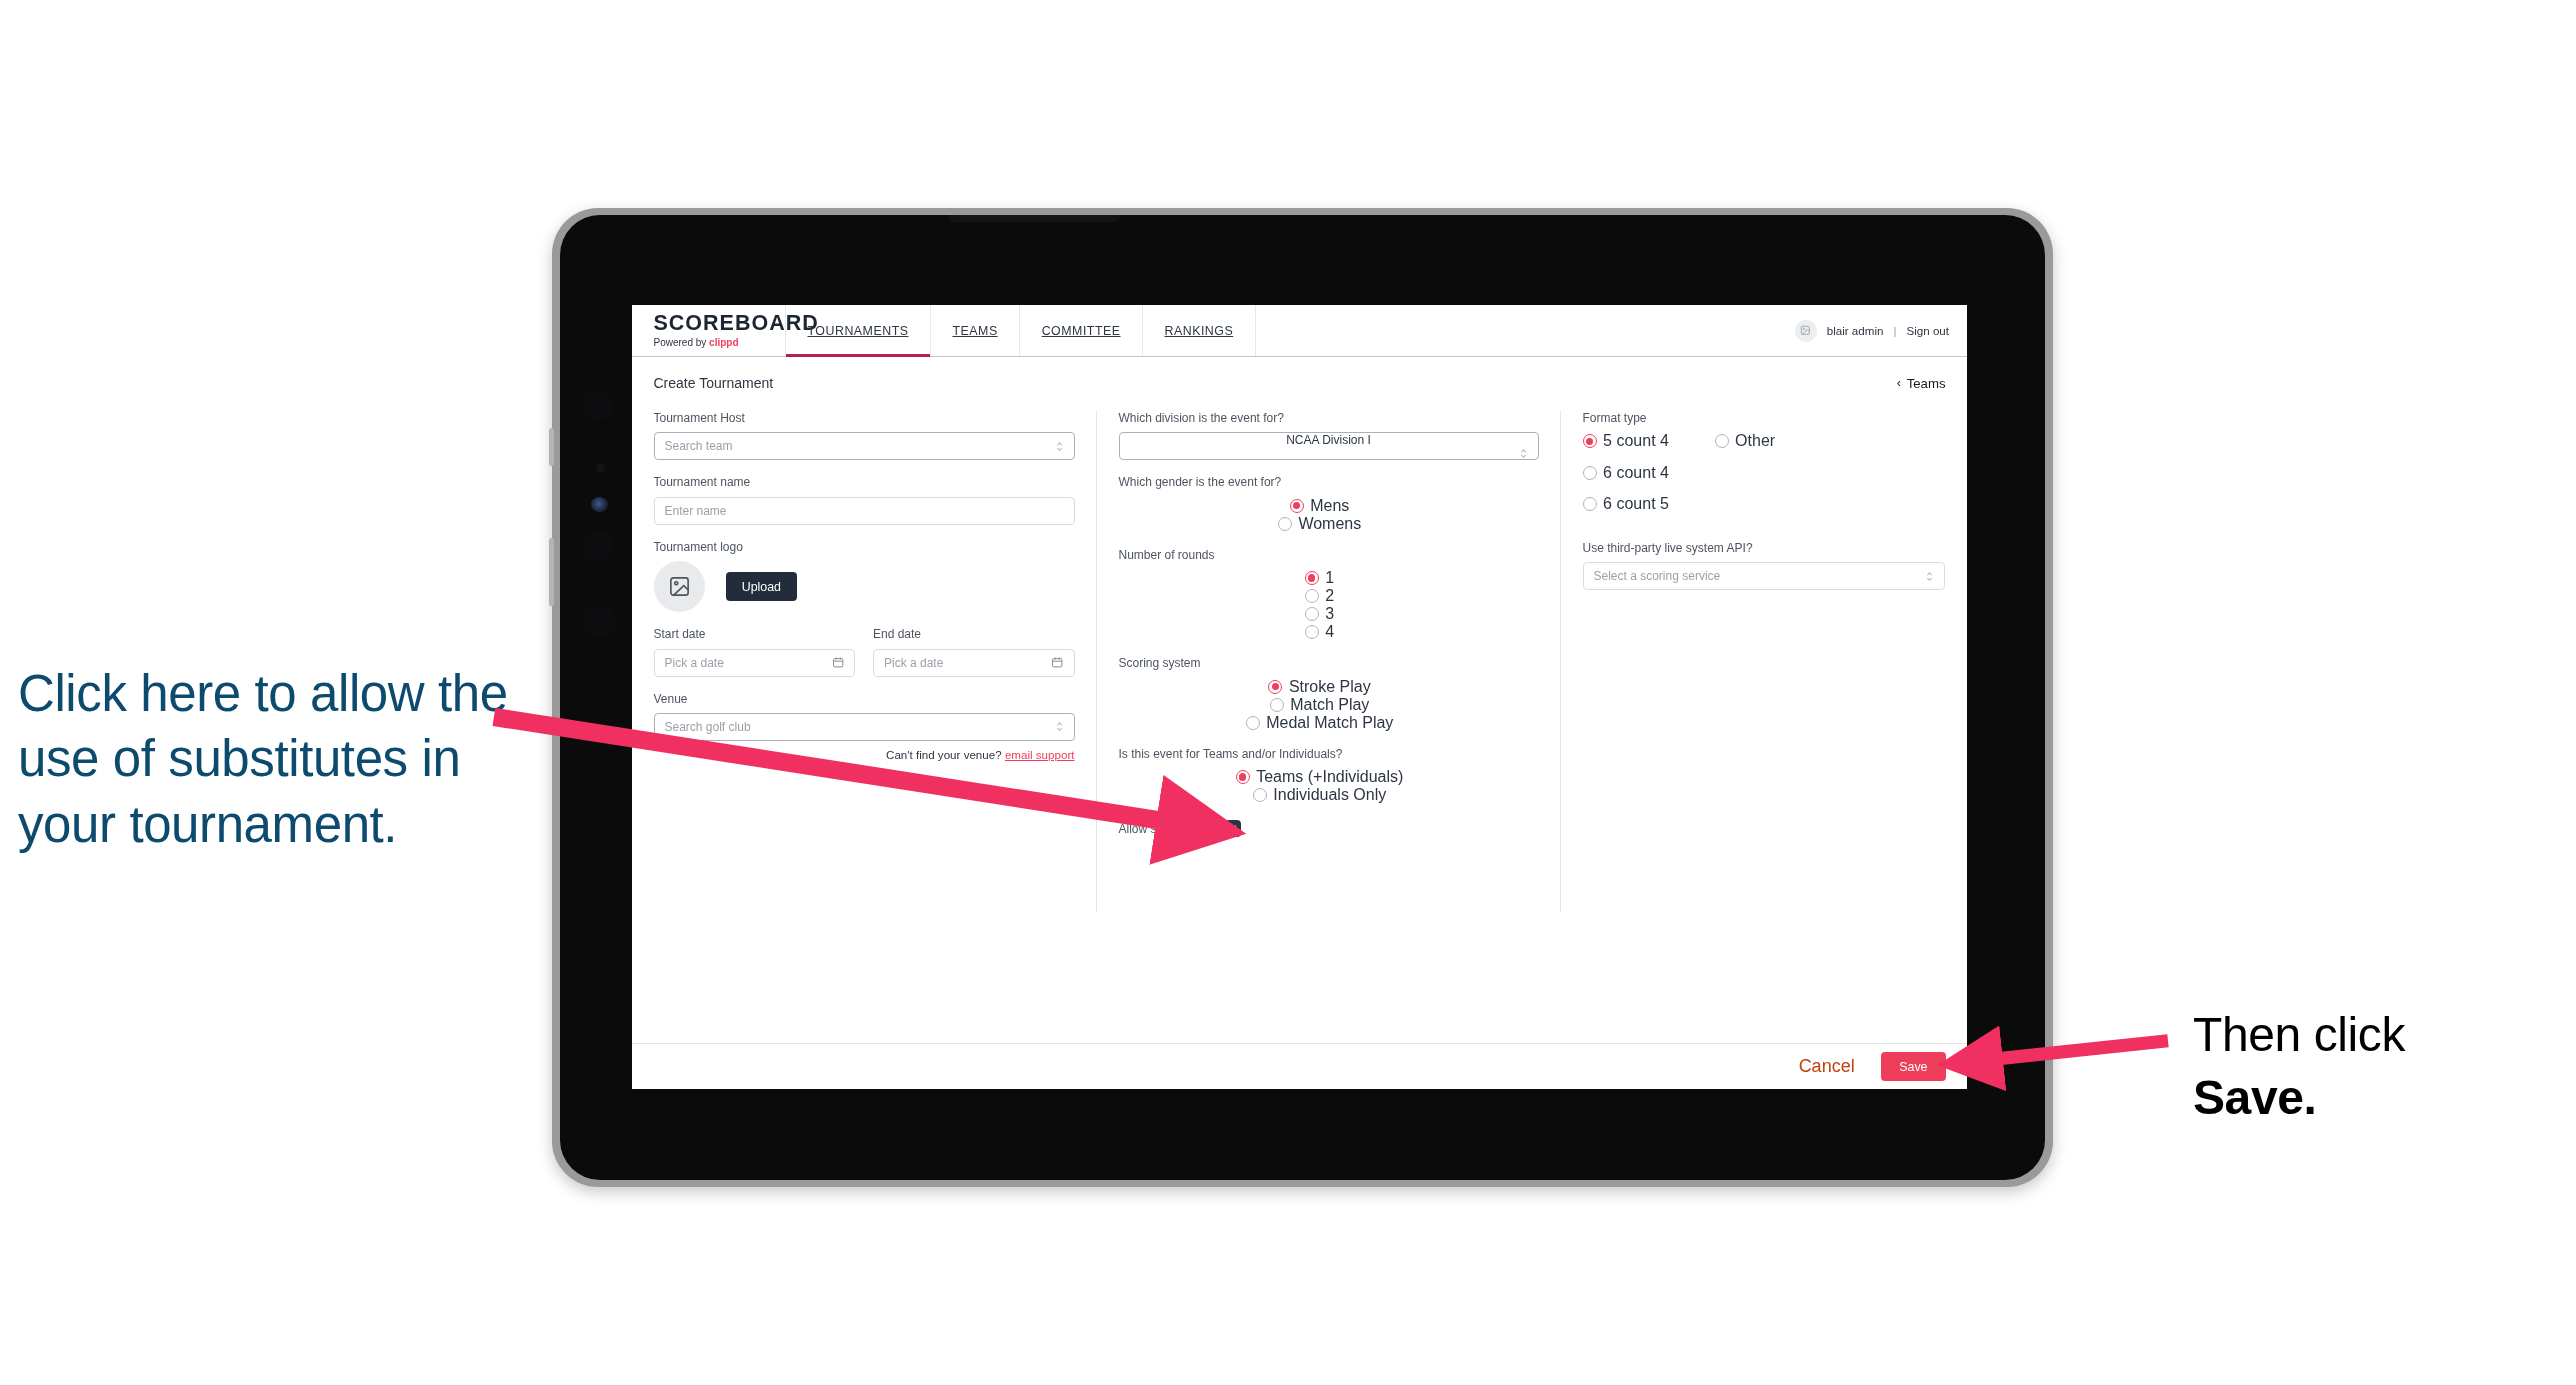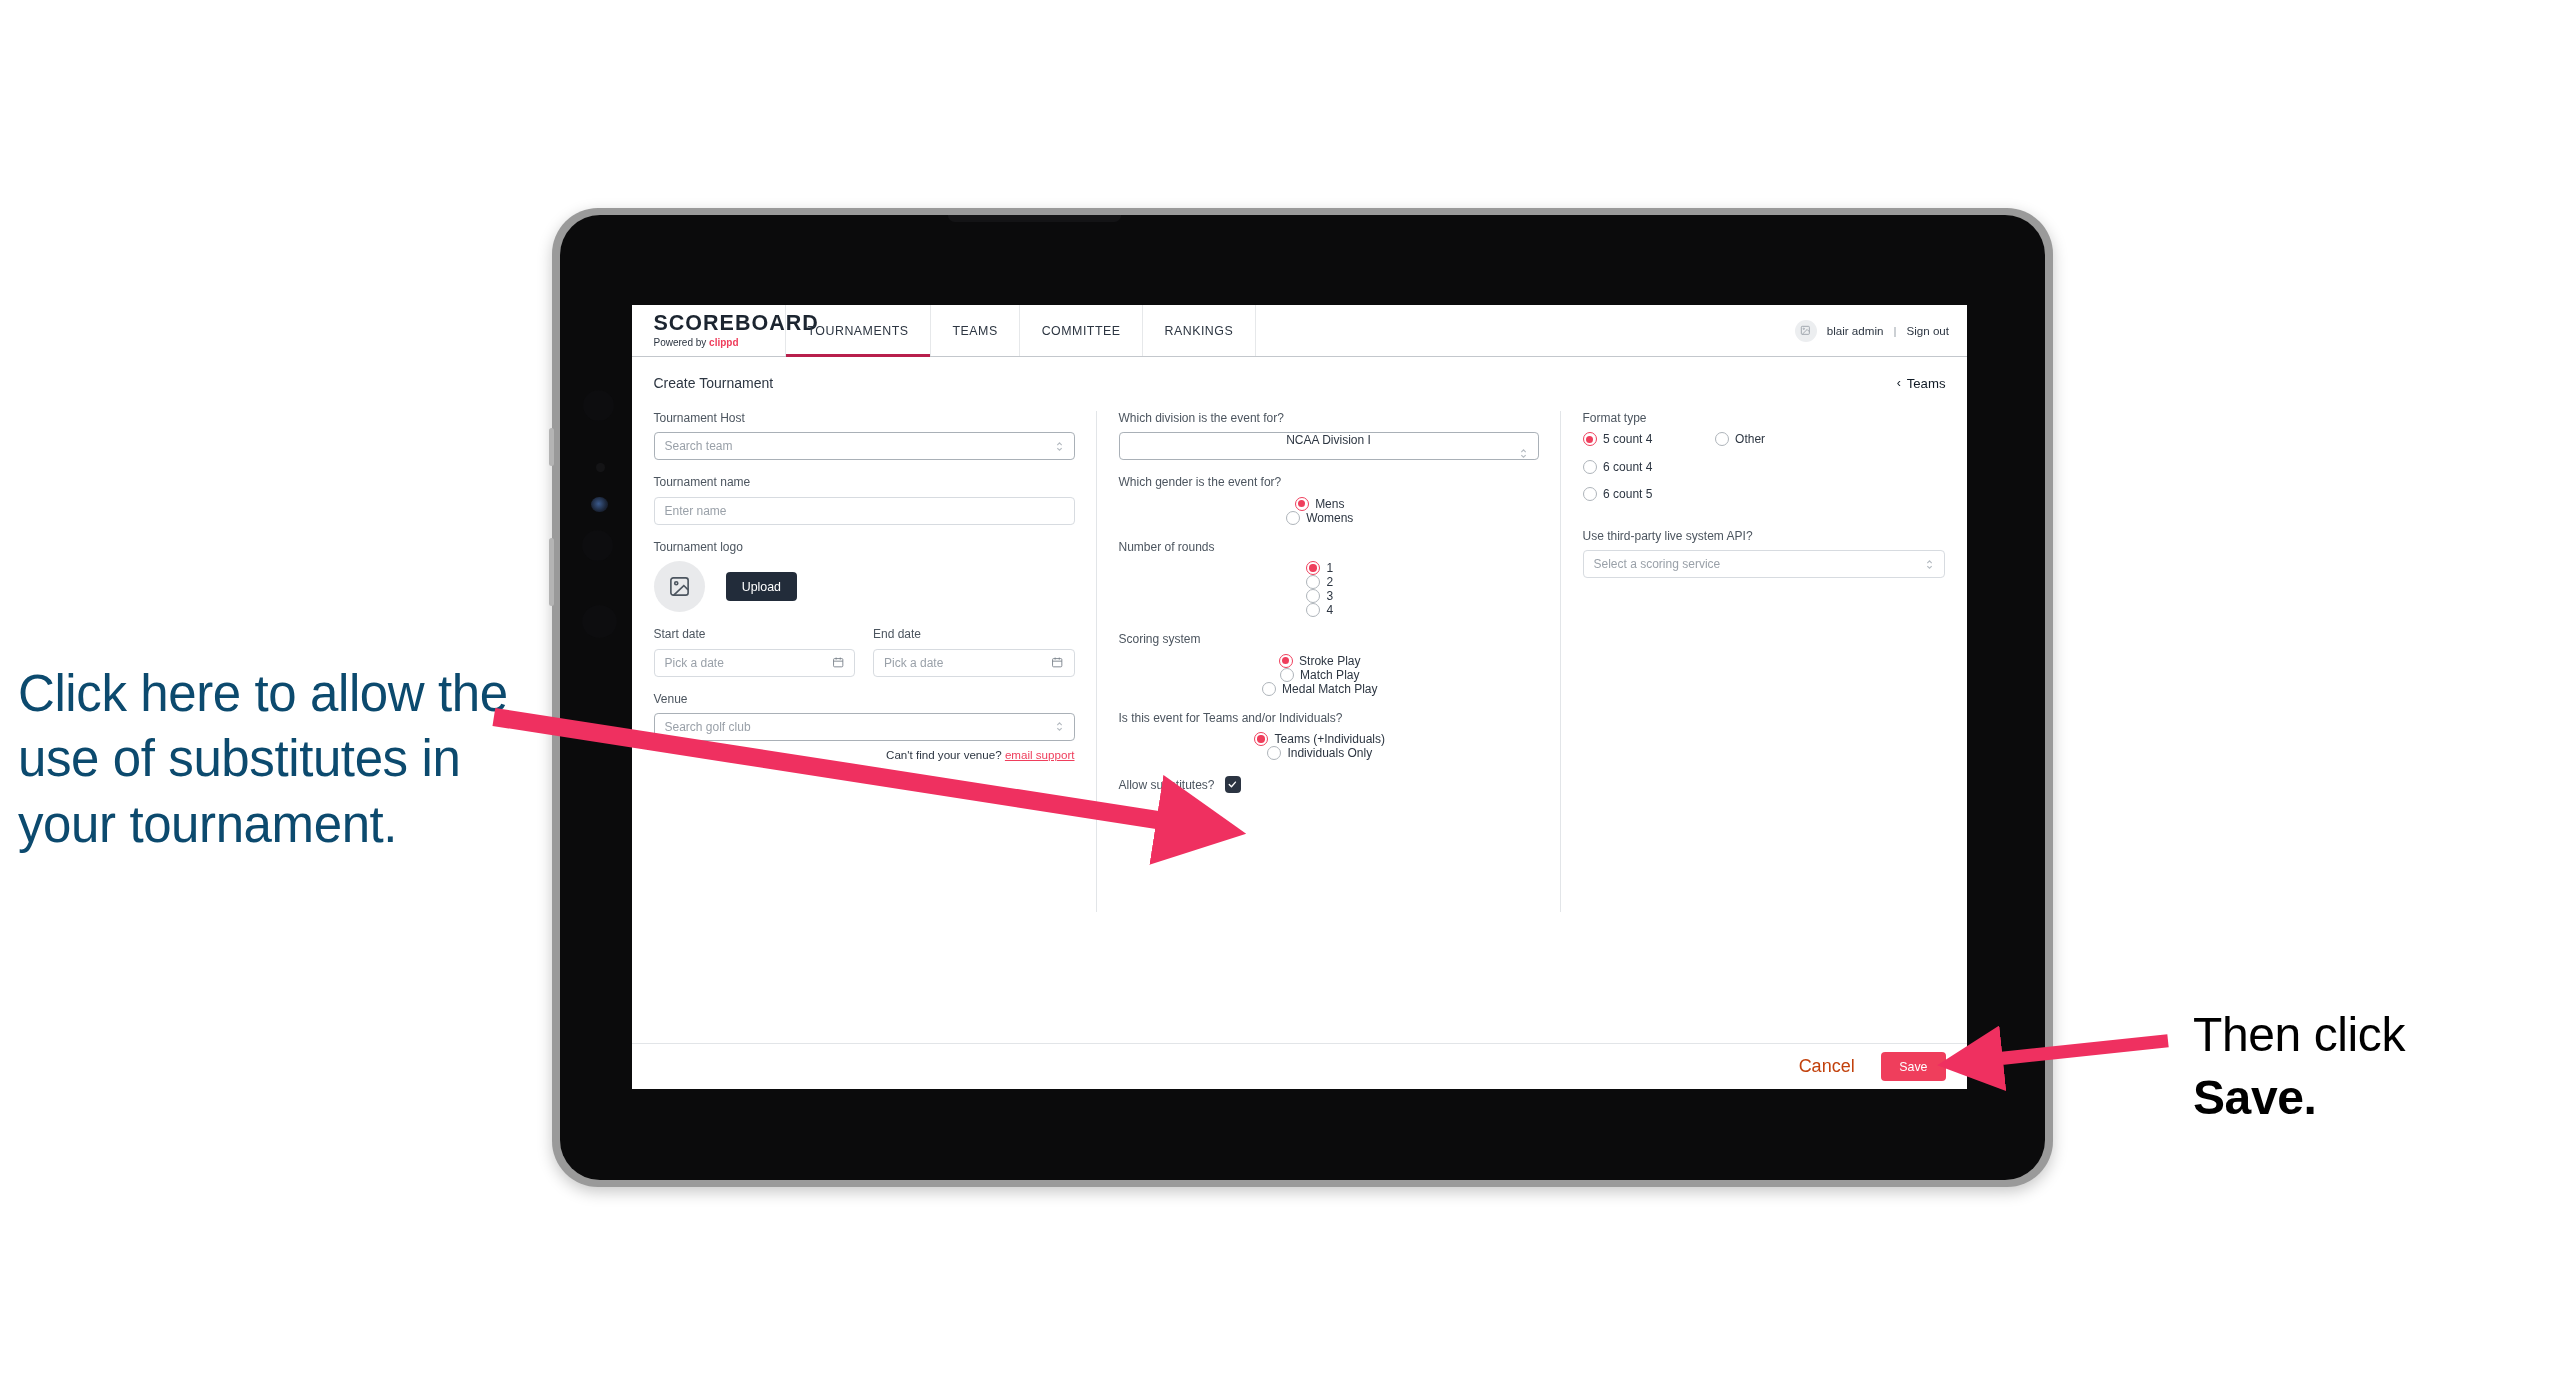--- a/index.html
+++ b/index.html
@@ -60,21 +60,21 @@
   .brand-title{
     font-size:21.5px;font-weight:bold;color:#1c2530;letter-spacing:1px;
     font-family:"Liberation Sans", sans-serif;line-height:1;
   }
   .brand-sub{font-size:10px;color:#2b3440;margin-top:3.3px;}
   .brand-sub .clippd{color:#ef3e5c;font-weight:bold;}
   .navtabs{display:flex;align-items:stretch;}
   .navtab{
     display:flex;align-items:center;padding:0 21.5px;font-size:12.4px;
     color:#2d3642;letter-spacing:0.5px;border-right:0.8px solid #e6e8ea;
-    position:relative;cursor:pointer;
+    position:relative;cursor:pointer;text-decoration:underline;
   }
   .navtab.active::after{
     content:"";position:absolute;left:0;right:0;bottom:-0.8px;height:2.5px;background:#b81f4c;
   }
   .header-right{
     margin-left:auto;display:flex;align-items:center;gap:10px;padding-right:18px;
   }
   .avatar{
     width:22px;height:22px;border-radius:50%;background:#eceef0;
     display:flex;align-items:center;justify-content:center;color:#9aa1a9;font-size:10.7px;
@@ -131,21 +131,21 @@
 
   .help-line{
     text-align:right;font-size:11.6px;color:#2d3642;margin-top:7.4px;
   }
   .help-line a{color:#ef3e5c;text-decoration:underline;}
 
   
   .radio-row{display:flex;align-items:center;gap:0;flex-wrap:wrap;flex-direction:column;}
   .radio{
     display:flex;align-items:center;gap:6.6px;margin-right:18px;cursor:pointer;
-    font-size:12px;color:#2d3642;
+    font-size:16px;color:#2d3642;
   }
   .rdot{
     width:14px;height:14px;border-radius:50%;border:1.3px solid #aeb4ba;
     box-sizing:border-box;display:flex;align-items:center;justify-content:center;
     flex:none;
   }
   .rdot.on{border-color:#ef3e5c;}
   .rdot.on::after{content:"";width:7.4px;height:7.4px;border-radius:50%;background:#ef3e5c;}
 
   .chk-row{display:flex;align-items:center;gap:10px;margin-top:16.5px;}

